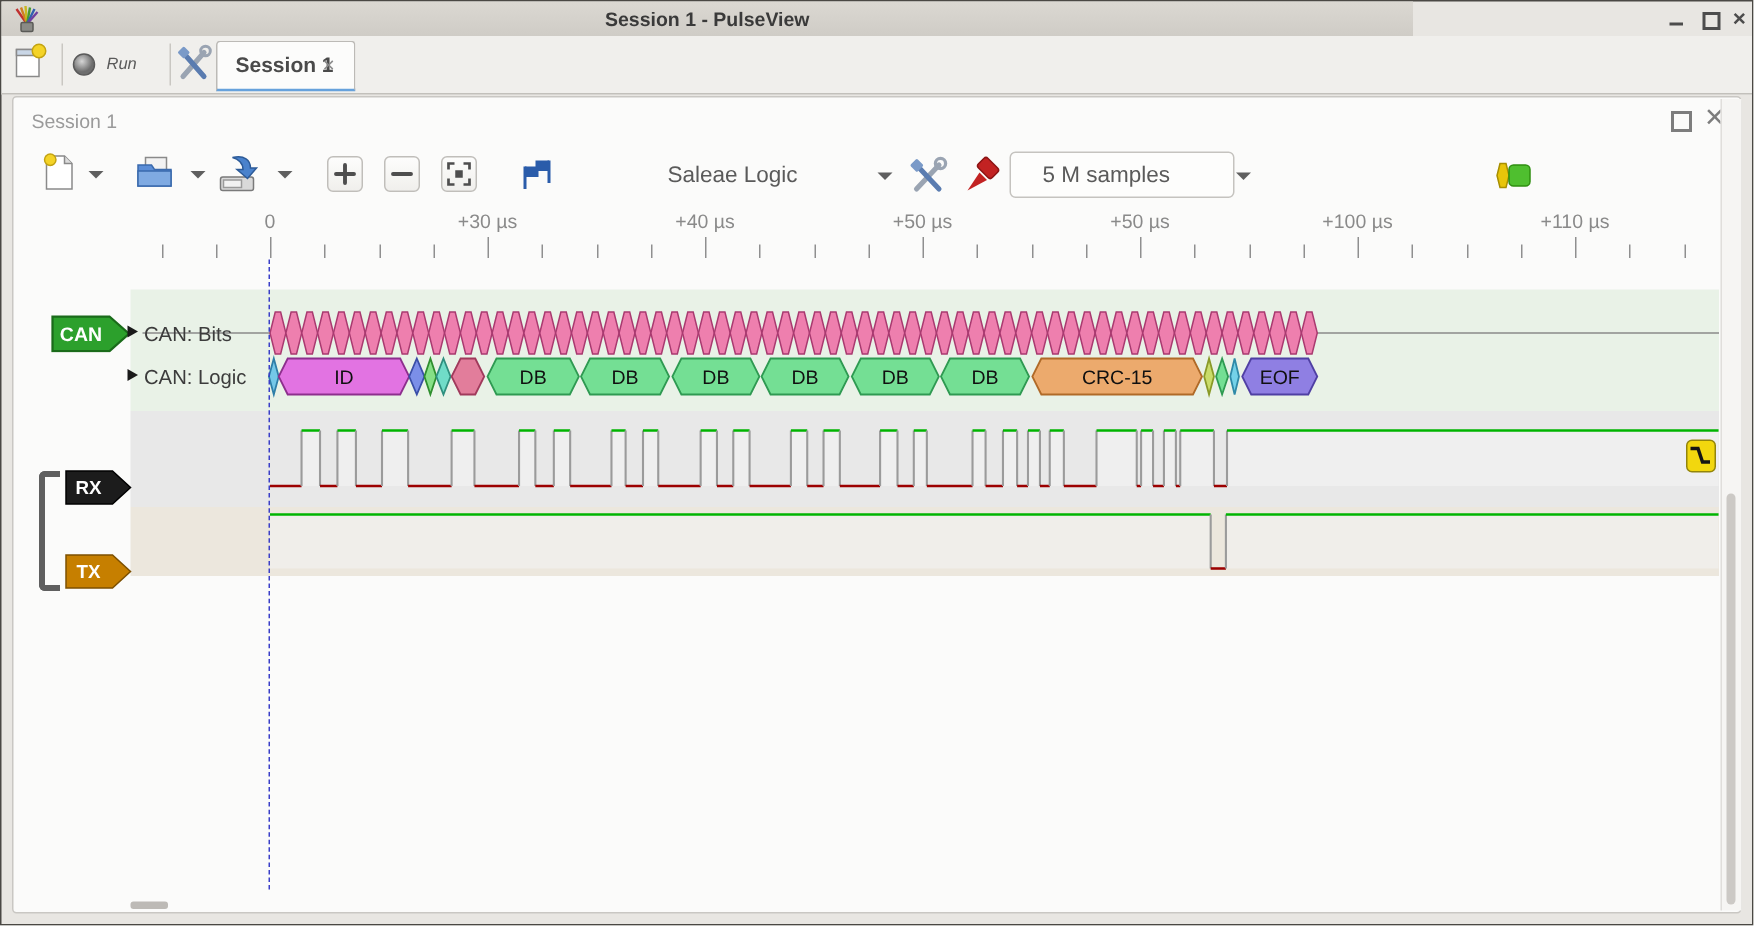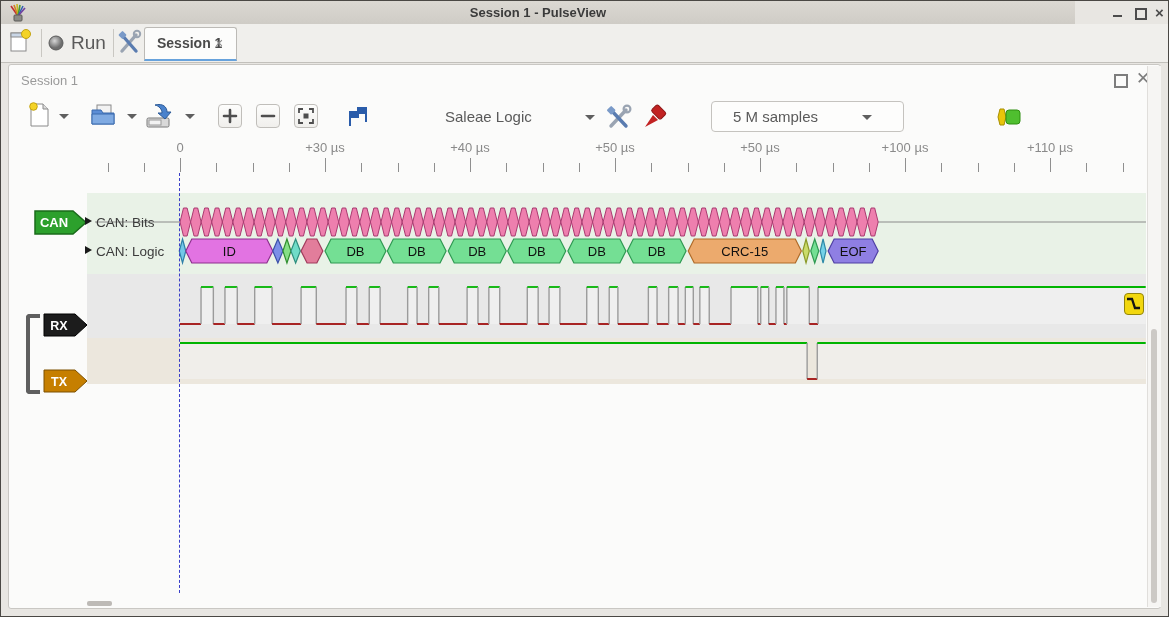--- a/index.html
+++ b/index.html
@@ -1,28 +1,28 @@
 <!DOCTYPE html>
 <html><head>
 <meta charset="utf-8">
 <style>
   html,body{margin:0;padding:0;}
   body{width:1169px;height:617px;overflow:hidden;font-family:"Liberation Sans",sans-serif;background:#e8e6e2;}
   .app{position:relative;width:1169px;height:617px;background:#e8e6e2;box-shadow:inset 0 0 0 1px #4a4844;}
   
-  .titlebar{position:absolute;left:1px;top:1px;width:1074px;height:23px;background:linear-gradient(#dbd8d2,#cfccc6);border-bottom:1px solid #b3afa8;}
+  .titlebar{position:absolute;left:1px;top:1px;width:941px;height:23px;background:linear-gradient(#dbd8d2,#cfccc6);border-bottom:1px solid #b3afa8;}
   .title-text{position:absolute;left:0;top:0;width:100%;text-align:center;font-size:13px;font-weight:bold;color:#3a3a3a;line-height:23px;}
   .win-ctl{position:absolute;top:3px;width:17px;height:17px;color:#4c4c4c;text-align:center;line-height:17px;font-size:13px;cursor:default;}
   .minimize-bar{position:absolute;left:4px;top:11px;width:9px;height:2px;background:#4c4c4c;}
   .maximize-box{position:absolute;left:4px;top:4px;width:8px;height:8px;border:2px solid #4c4c4c;}
   
   .main-toolbar{position:absolute;left:1px;top:24px;width:1167px;height:38px;background:#f0efec;border-bottom:1px solid #c2c0bb;}
   .tb-sep{position:absolute;top:5px;width:1px;height:28px;background:#c9c7c2;}
   .flat-btn{position:absolute;top:3px;height:32px;cursor:pointer;}
-  .run-label{position:absolute;left:26px;top:0;font-size:19px;color:#5a5a5a;line-height:32px;}
+  .run-label{position:absolute;left:26px;top:0;font-size:11px;color:#5a5a5a;line-height:32px;font-style:italic;}
   .tab{position:absolute;left:143px;top:3px;width:93px;height:34px;background:#fcfcfb;border:1px solid #bcbab6;border-bottom:2px solid #67a2dc;border-radius:3px 3px 0 0;box-sizing:border-box;cursor:pointer;}
   .tab-label{position:absolute;left:12px;top:0;font-size:14px;font-weight:bold;color:#4a4a4a;line-height:30px;}
   .tab-close{position:absolute;left:70px;top:0;font-size:14px;color:#8a8a8a;line-height:30px;cursor:pointer;}
   
   .subwindow{position:absolute;left:8px;top:64px;width:1153px;height:545px;background:#fbfbfa;border:1px solid #c9c7c3;border-radius:3px;box-sizing:border-box;}
   .sub-title{position:absolute;left:12px;top:8px;font-size:13px;color:#9a9a9a;}
   .sub-restore{position:absolute;left:1105px;top:9px;width:10px;height:10px;border:2px solid #7d7d7d;cursor:pointer;}
   .sub-close{position:absolute;left:1127px;top:3px;font-size:17px;color:#7d7d7d;cursor:pointer;}
   
   .icon-btn{position:absolute;cursor:pointer;}
@@ -181,21 +181,21 @@
         <path d="M6 7 L21 23" stroke="#5a7cb0" stroke-width="3.4" stroke-linecap="round"></path>
         <rect x="3" y="4" width="6.5" height="6.5" rx="1" transform="rotate(45 6.2 7.2)" fill="#7a9ac8"></rect>
       </svg>
     </div>
     <div class="icon-btn" style="left:632px;top:38px;width:28px;height:28px">
       <svg width="28" height="28" viewBox="0 0 28 28">
         <path d="M4 24 L12 12 L17 17 Z" fill="#c22222"></path>
         <rect x="11" y="4" width="13" height="9" rx="2" transform="rotate(45 17 9)" fill="#c22222" stroke="#8c1414"></rect>
       </svg>
     </div>
-    <div class="combo" style="left:702px;top:36px;width:193px">
+    <div class="combo" style="left:664px;top:36px;width:150px">
       <span class="combo-label" style="left:21px">5 M samples</span>
       <div class="drop-arrow" style="left:150px;top:13px"></div>
     </div>
     <div class="icon-btn" style="left:984px;top:40px;width:32px;height:24px">
       <svg width="32" height="24" viewBox="0 0 32 24">
         <polygon points="7,4 11,4 13,12 11,20 7,20 5,12" fill="#e8c50a" stroke="#a88f00"></polygon>
         <rect x="13" y="5" width="14" height="14" rx="3" fill="#4fbf2f" stroke="#2f8f10"></rect>
       </svg>
     </div>
 

